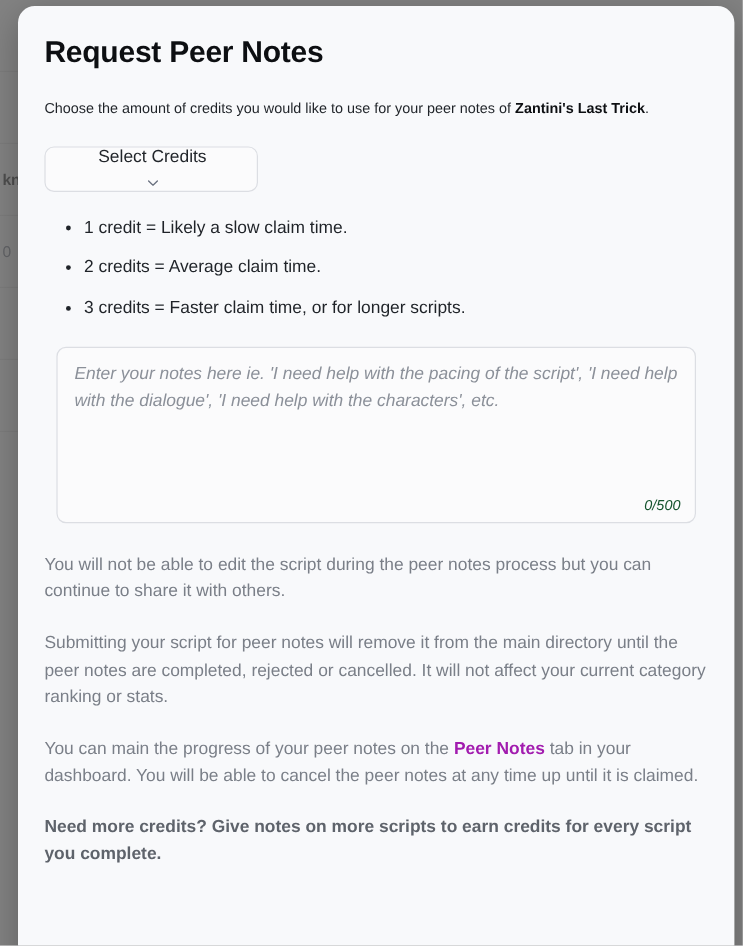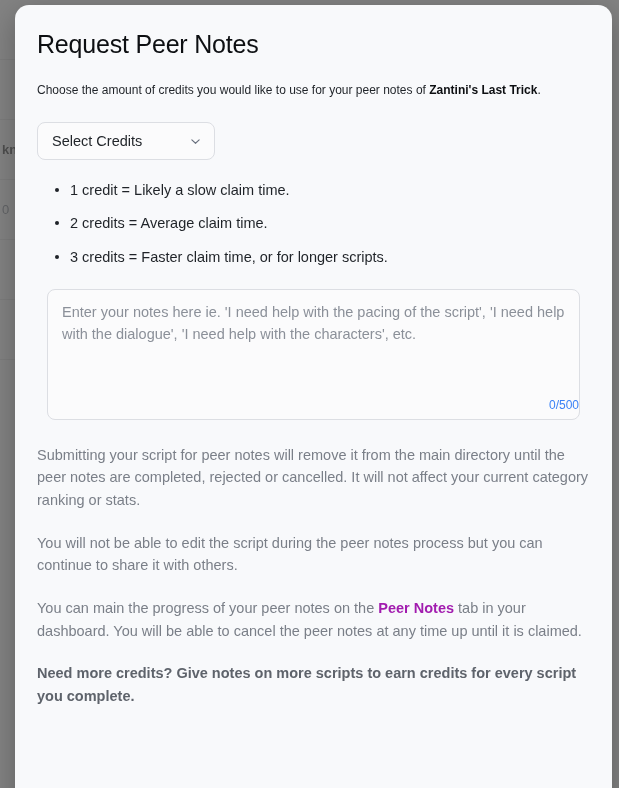--- a/index.html
+++ b/index.html
@@ -61,21 +61,21 @@
     overflow: hidden;
   }
   #modal-inner {
     padding: 24px 22px 20px 22px;
   }
 
   h1#title {
     margin: 0 0 22px 0;
     font-size: 25px;
     line-height: 1.2;
-    font-weight: normal;
+    font-weight: bold;
     color: #0d0f12;
     letter-spacing: -0.2px;
   }
 
   p.intro {
     margin: 0 0 22px 0;
     font-size: 12px;
     line-height: 1.55;
     color: #1f2328;
   }
@@ -88,20 +88,21 @@
     justify-content: space-between;
     width: 178px;
     height: 38px;
     padding: 0 12px 0 14px;
     box-sizing: border-box;
     background: #fbfbfc;
     border: 1px solid #dcdee3;
     border-radius: 8px;
     margin-bottom: 20px;
     cursor: pointer;
+    flex-direction: column;
   }
   .select-label {
     font-size: 14.5px;
     color: #22262b;
   }
   .chev {
     width: 13px;
     height: 13px;
     display: block;
   }
@@ -136,40 +137,41 @@
     padding: 0 10px 0 10px;
     font-size: 14.5px;
     line-height: 1.58;
     color: #1f2328;
   }
 
   
   .ta-box {
     position: relative;
     margin: 0 10px 24px 10px;
-    height: 131px;
+    height: 147px;
     background: #fbfbfc;
     border: 1px solid #dcdee3;
     border-radius: 8px;
     box-sizing: border-box;
     padding: 12px 14px;
     overflow: hidden;
+    font-style: italic;
   }
   .ta-placeholder {
     font-size: 14.5px;
     line-height: 1.5;
     color: #8b9099;
     white-space: pre-wrap;
   }
   .ta-counter {
     position: absolute;
-    right: 0;
+    right: 12px;
     bottom: 7px;
     font-size: 12px;
-    color: #3b82f6;
+    color: #14532d;
   }
 
   
   p.note {
     margin: 0 0 20px 0;
     font-size: 14.5px;
     line-height: 1.56;
     color: #7a7f88;
   }
   p.note b { font-weight: bold; color: #a21caf; }
@@ -224,21 +226,21 @@
       <li>2 credits = Average claim time.</li>
       <li>3 credits = Faster claim time, or for longer scripts.</li>
     </ul>
 
 
     <div class="ta-box">
       <div class="ta-placeholder">Enter your notes here ie. 'I need help with the pacing of the script', 'I need help with the dialogue', 'I need help with the characters', etc.</div>
       <div class="ta-counter">0/500</div>
     </div>
 
+    <p class="note">You will not be able to edit the script during the peer notes process but you can continue to share it with others.</p>
     <p class="note">Submitting your script for peer notes will remove it from the main directory until the peer notes are completed, rejected or cancelled. It will not affect your current category ranking or stats.</p>
-    <p class="note">You will not be able to edit the script during the peer notes process but you can continue to share it with others.</p>
 
     <p class="note"><span>You can main the progress of your peer notes on the </span><b>Peer Notes</b><span> tab in your dashboard. You will be able to cancel the peer notes at any time up until it is claimed.</span></p>
 
     <p class="note strong"><span>Need more credits? Give notes on more scripts to earn credits for every script you complete. </span></p>
 
   </div>
 </div>
 
 </body></html>

